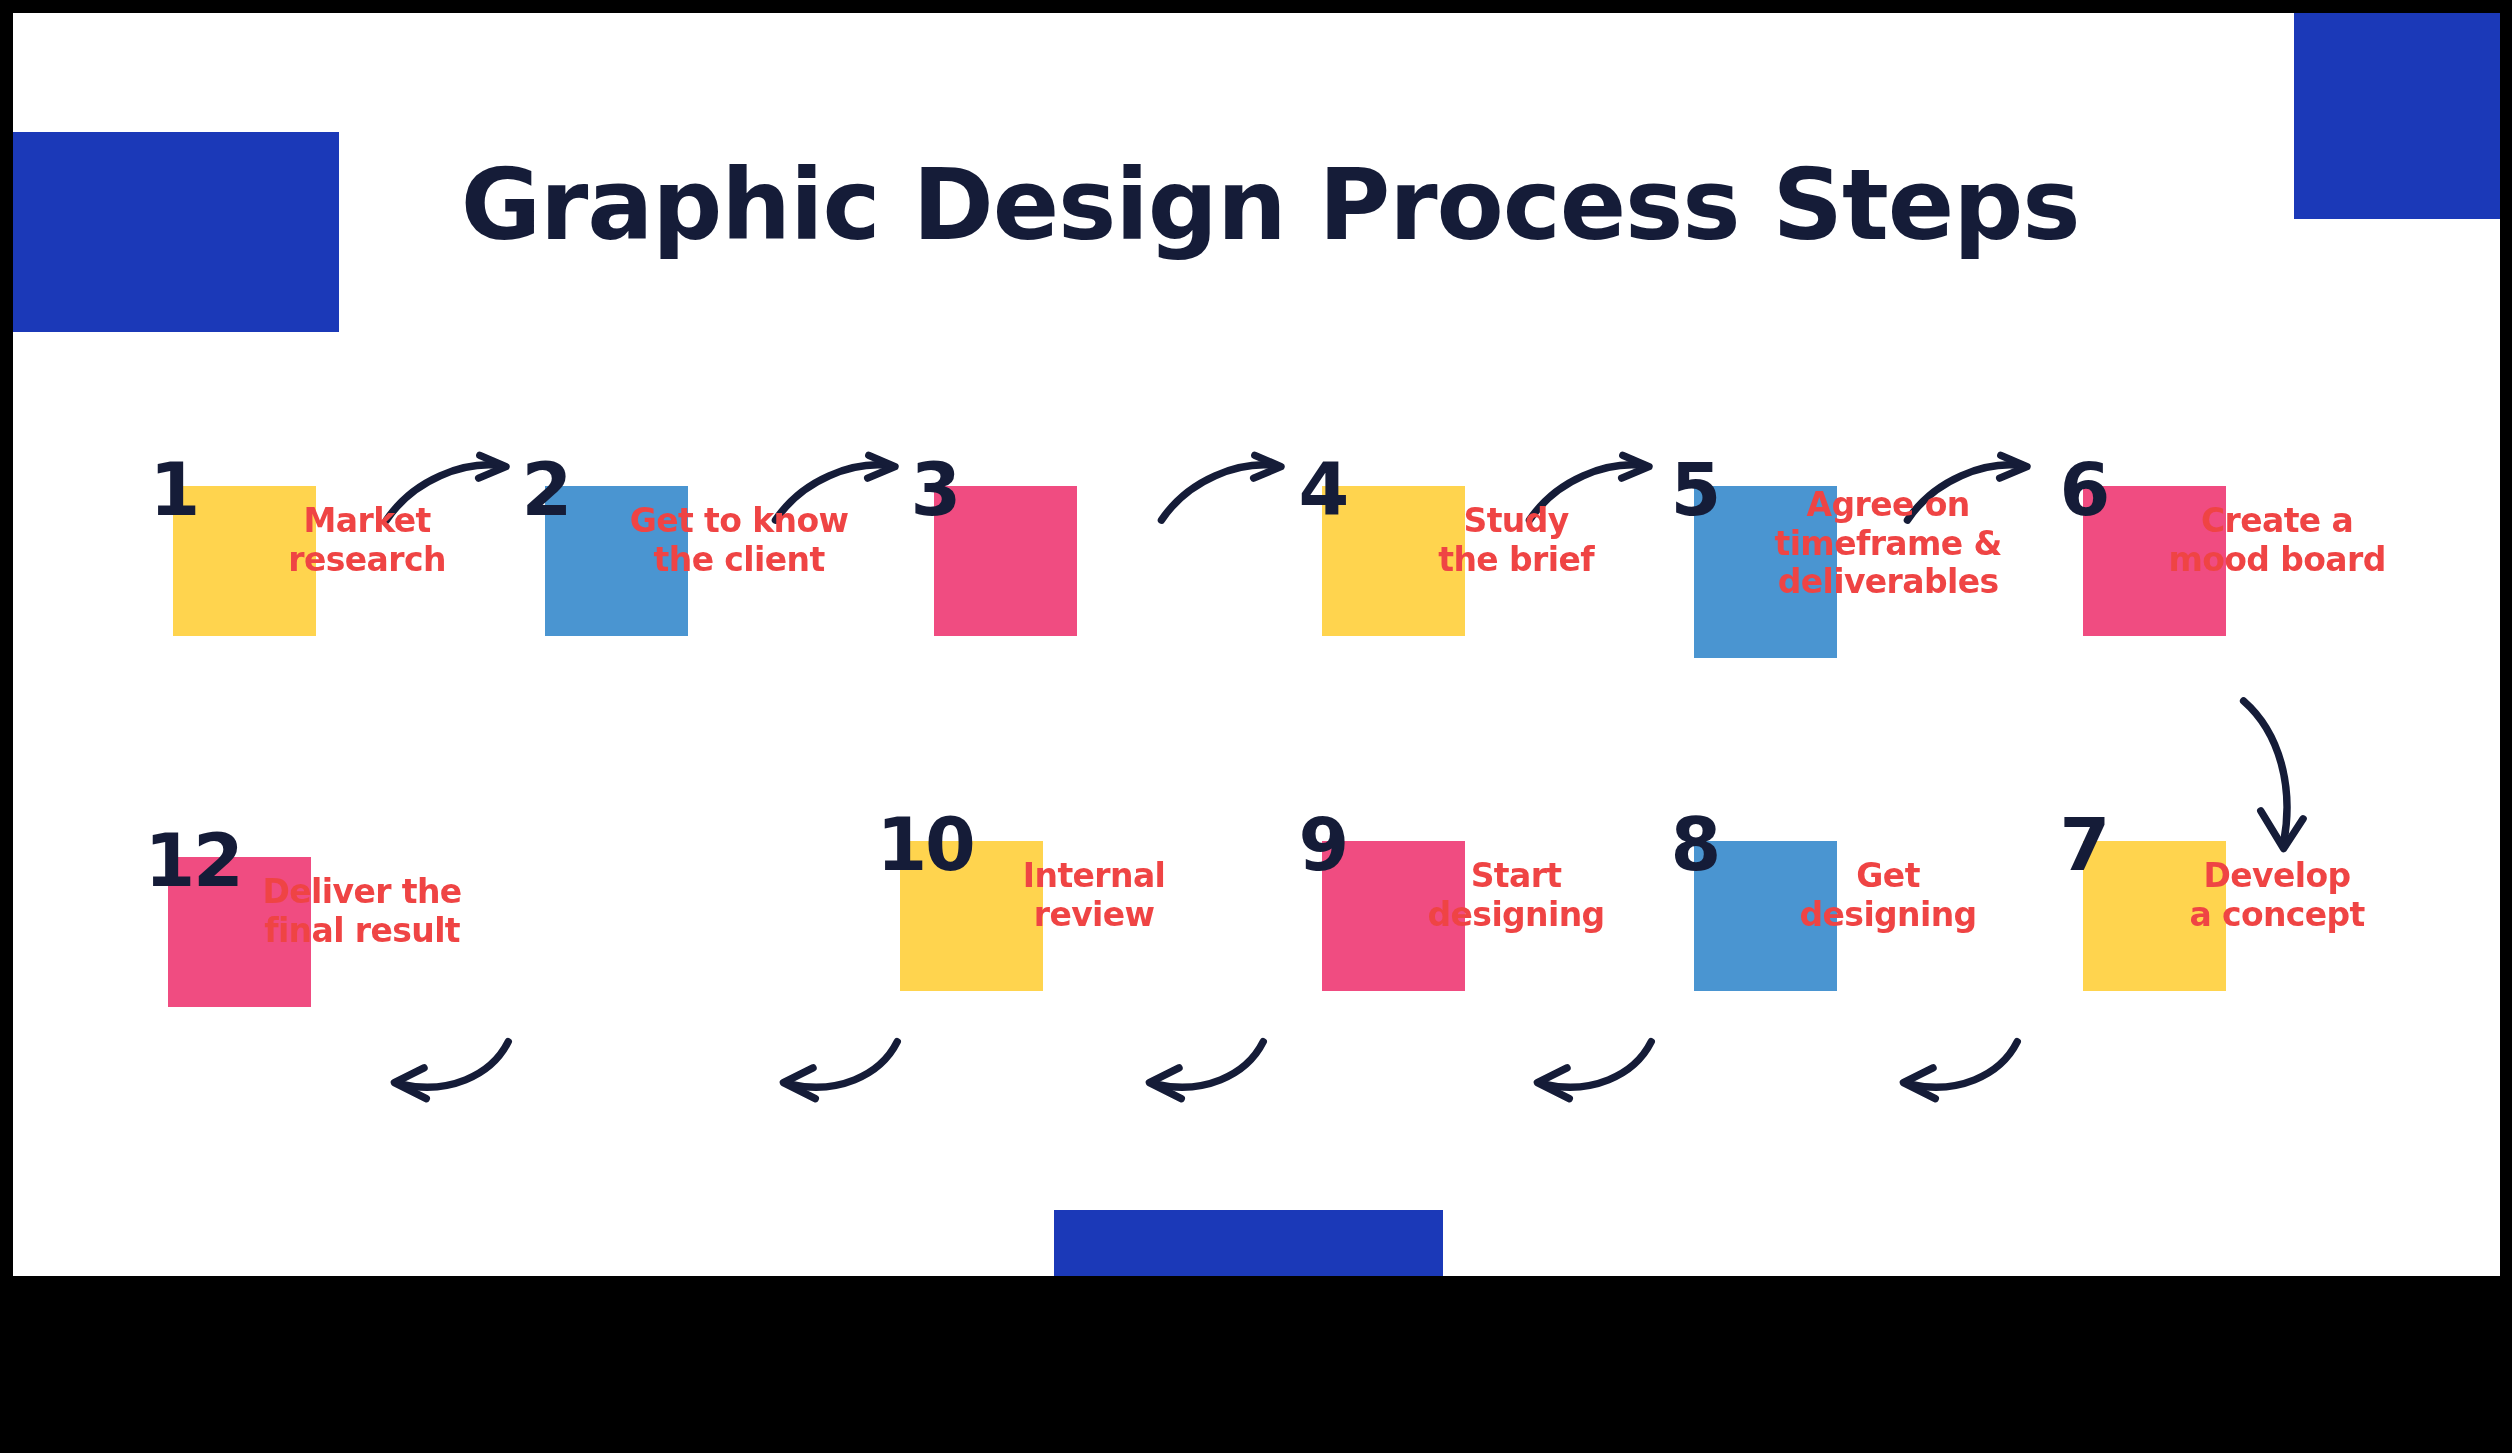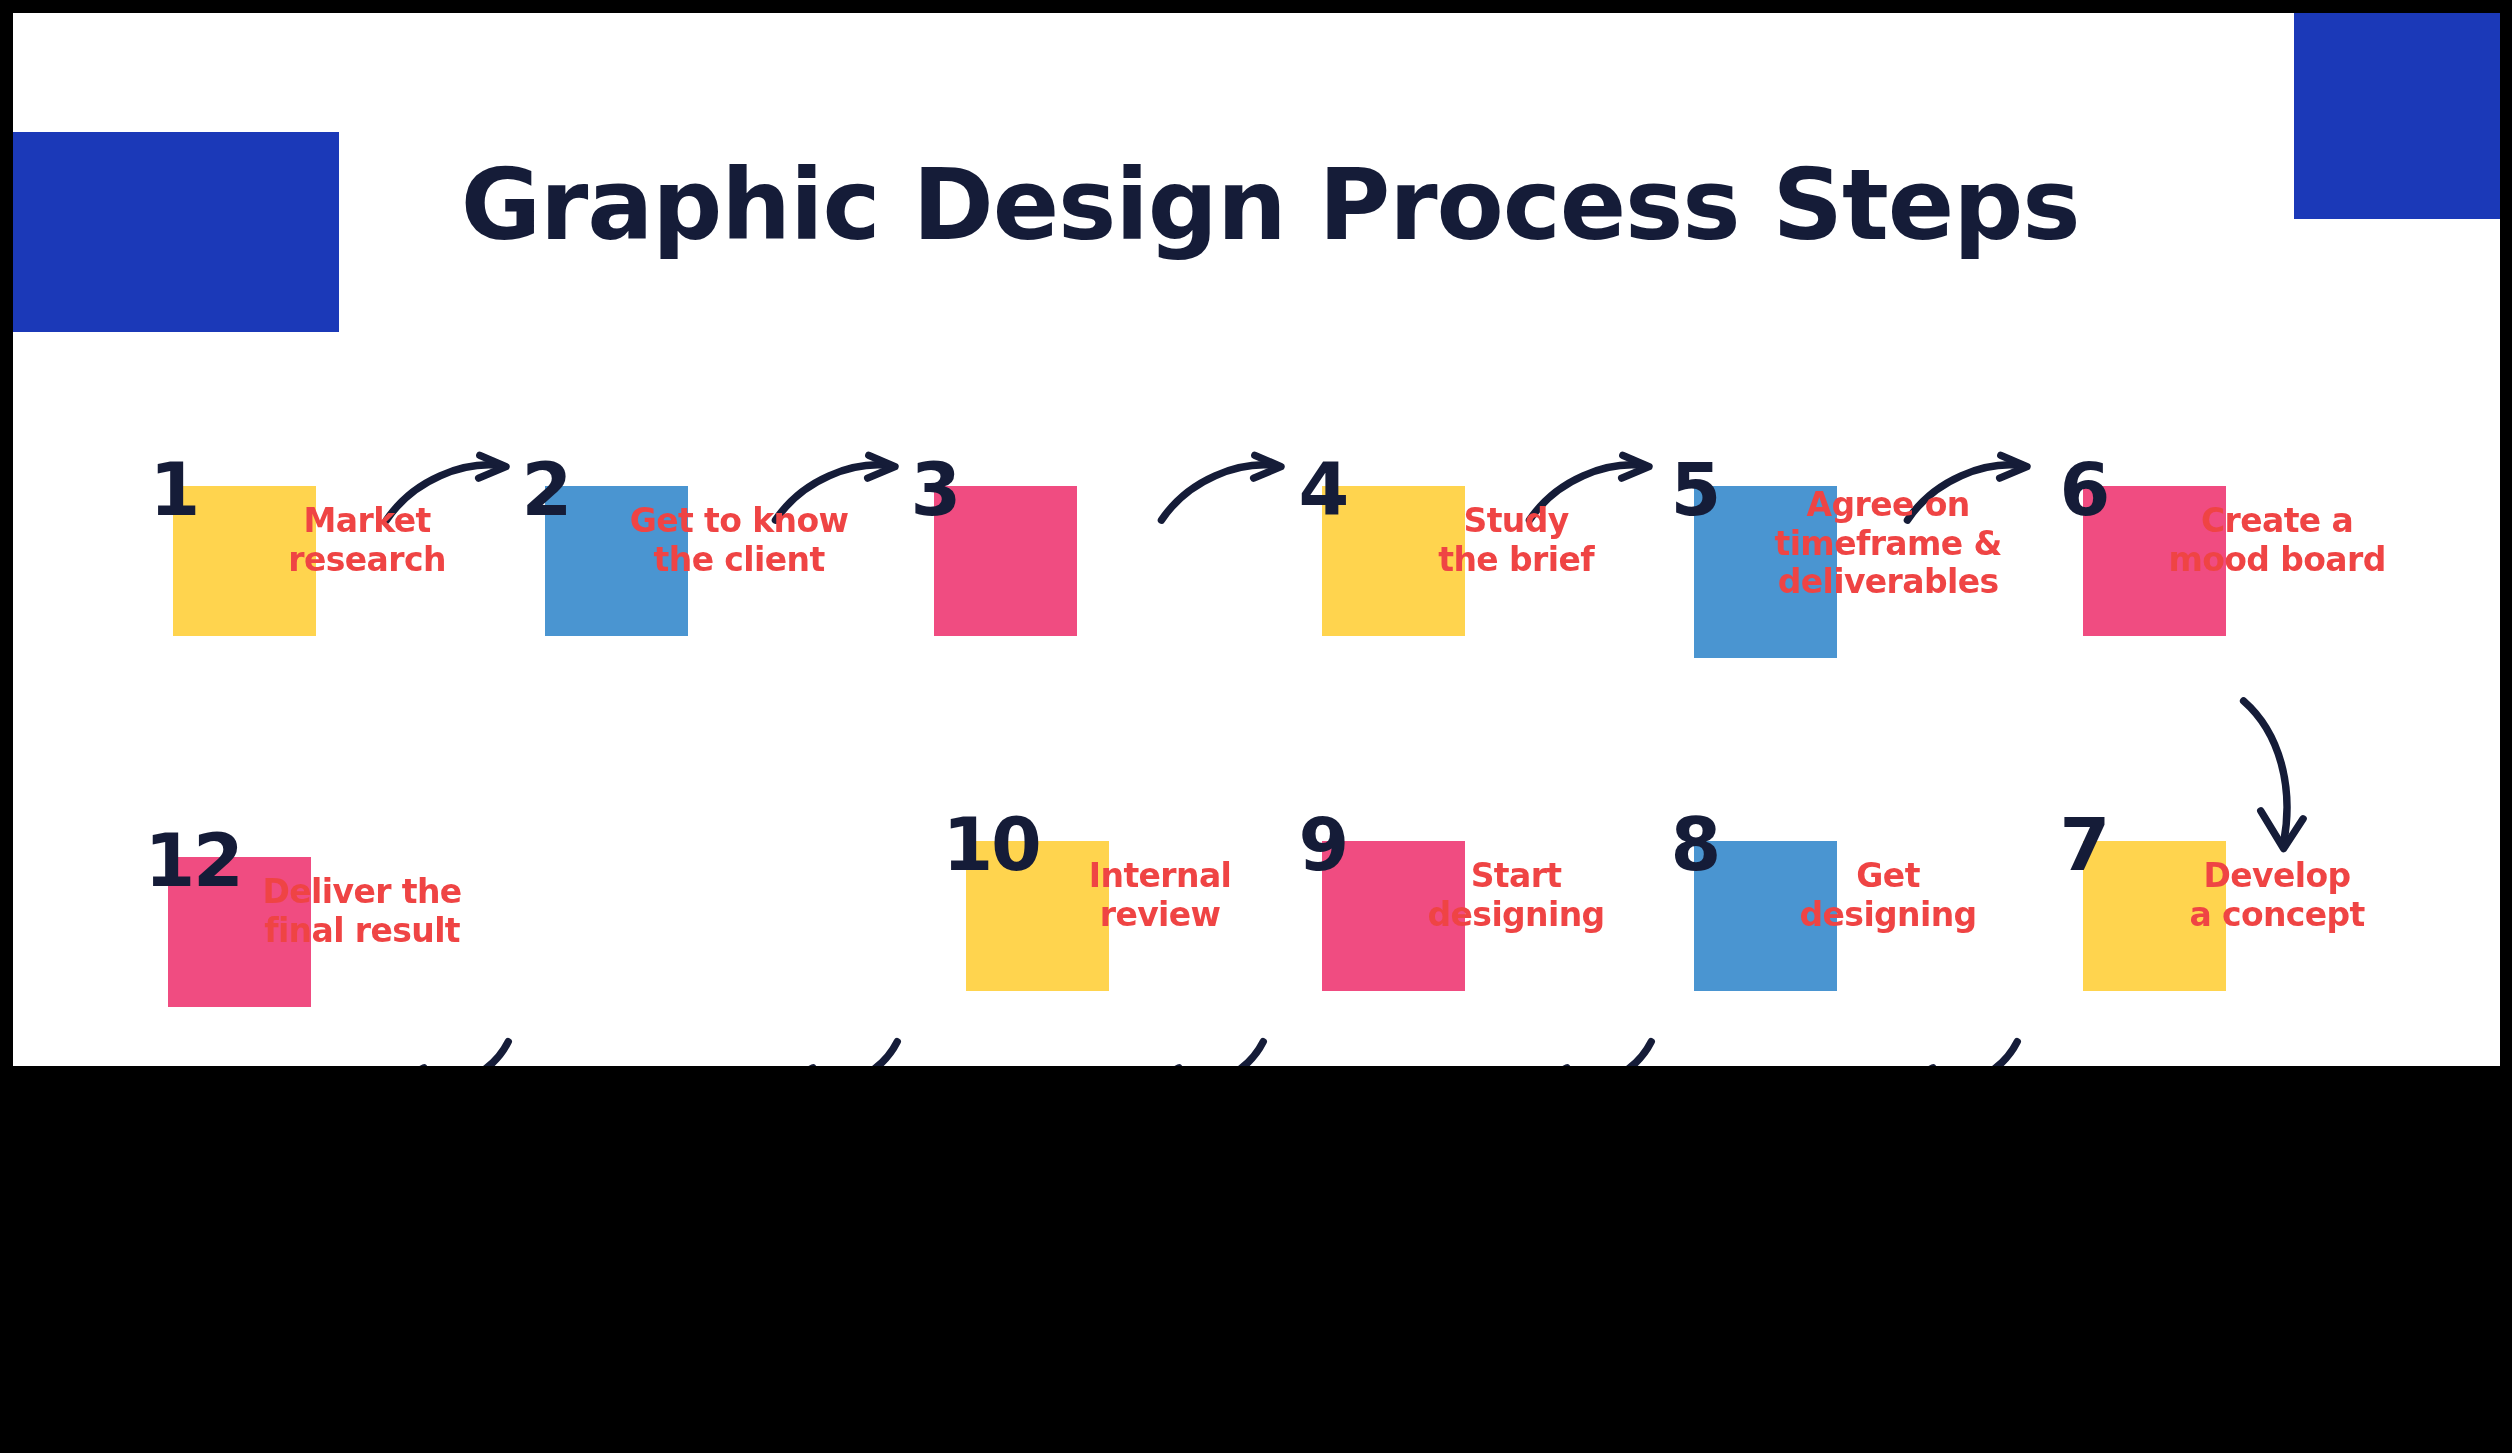--- a/index.html
+++ b/index.html
@@ -20,21 +20,21 @@
     left: 0; top: 0;
     width: 2512px;
     height: 1453px;
     background: #000000;
   }
   #canvas {
     position: absolute;
     left: 12.6px;
     top: 12.6px;
     width: 2487px;
-    height: 1053px;
+    height: 1263px;
     background: #ffffff;
     overflow: hidden;
   }
 
   
   .deco {
     position: absolute;
     background: #1b39b8;
   }
   .deco-top-left   { left: -5.7px;  top: 119px;  width: 332px;  height: 200px; }
@@ -165,21 +165,21 @@
     </div>
 
     <div class="step" style="left:132px; top:795px;margin-top:16px;">
       <div class="sq c-pink"></div>
       <div class="num">12</div>
       <div class="lbl">Deliver the
 final result</div>
     </div>
 
 
-    <div class="step" style="left:930px; top:795px;">
+    <div class="step" style="left:864px; top:795px;">
       <div class="sq c-yellow"></div>
       <div class="num">10</div>
       <div class="lbl">Internal
 review</div>
     </div>
 
     <div class="step" style="left:1286px; top:795px;">
       <div class="sq c-pink"></div>
       <div class="num">9</div>
       <div class="lbl">Start

